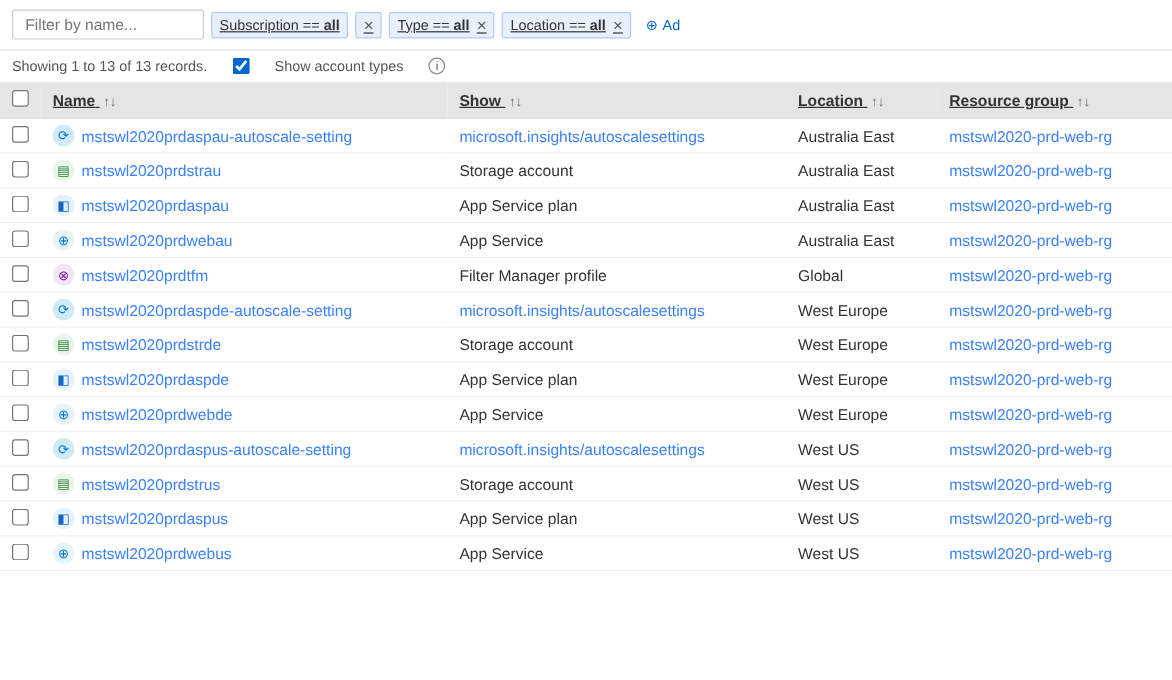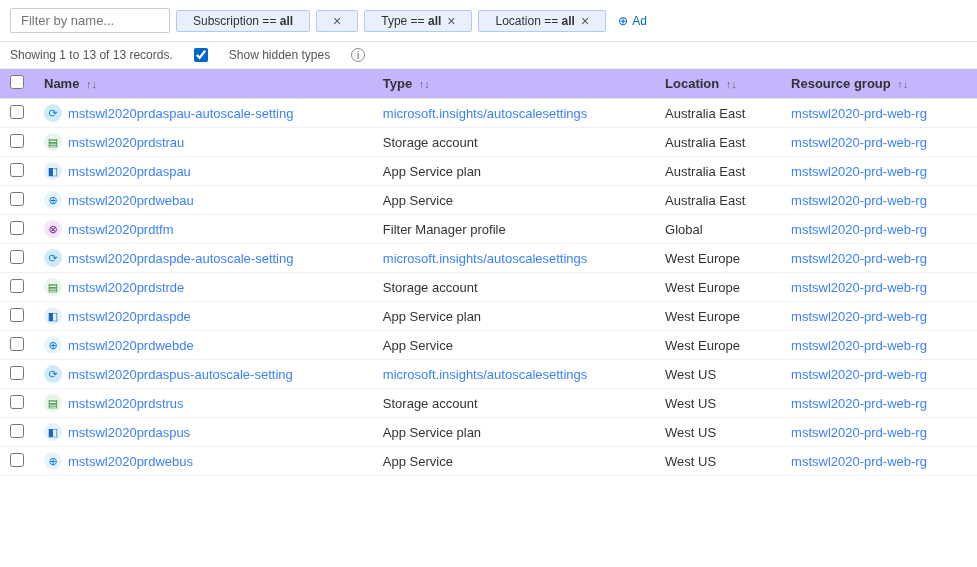--- a/index.html
+++ b/index.html
@@ -23,24 +23,25 @@
       color: #555;
       outline: none;
     }
 
     .filter-tag {
       display: flex;
       align-items: center;
       background: #e8f0fe;
       border: 1px solid #b3c9f5;
       border-radius: 2px;
-      padding: 3px 16px;
+      padding: 3px 6px;
       font-size: 12px;
       color: #333;
       gap: 6px;
+      text-decoration: underline;
     }
 
     .filter-tag .close-btn {
       cursor: pointer;
       color: #555;
       font-size: 14px;
       line-height: 1;
     }
 
     .add-filter-btn {
@@ -91,21 +92,22 @@
     thead tr {
       border-bottom: 1px solid #ddd;
     }
 
     thead th {
       padding: 6px 10px;
       text-align: left;
       font-weight: 600;
       color: #333;
       white-space: nowrap;
-      background: #c4b5fd;
+      background: #e5e5e5;
+      text-decoration: underline;
     }
 
     thead th .sort-icon {
       display: inline-block;
       margin-left: 3px;
       font-size: 11px;
       color: #666;
     }
 
     tbody tr {
@@ -179,36 +181,36 @@
 
   <button class="add-filter-btn">
     <span>⊕</span>
     <span>Ad</span>
   </button>
 </div>
 
 <div class="info-bar">
   <span>Showing 1 to 13 of 13 records.</span>
   <input type="checkbox" class="checkbox-blue" checked="" style="">
-  <span>Show hidden types</span>
+  <span>Show account types</span>
   <span class="info-icon">i</span>
 </div>
 
 <table>
   <thead>
     <tr>
       <th class="th-checkbox">
         <input type="checkbox" class="row-checkbox" style="">
       </th>
       <th>
         <span>Name</span>
         <span class="sort-icon">↑↓</span>
       </th>
       <th>
-        <span>Type</span>
+        <span>Show</span>
         <span class="sort-icon">↑↓</span>
       </th>
       <th>
         <span>Location</span>
         <span class="sort-icon">↑↓</span>
       </th>
       <th>
         <span>Resource group</span>
         <span class="sort-icon">↑↓</span>
       </th>

